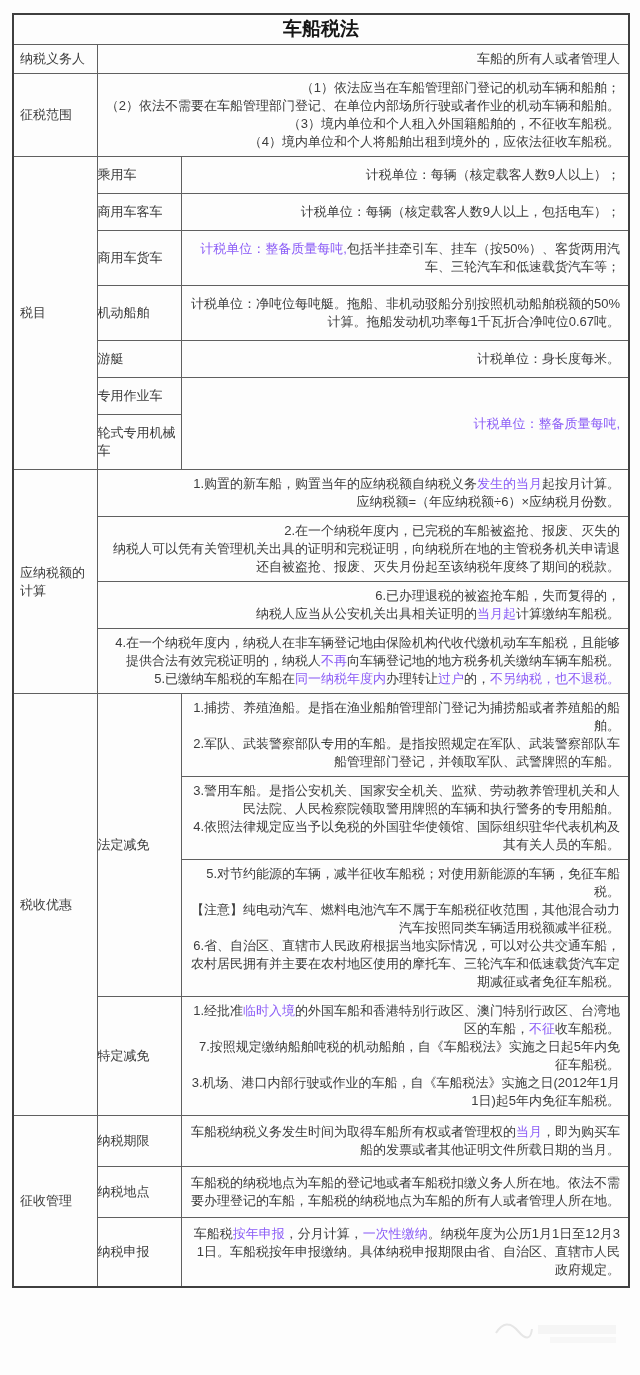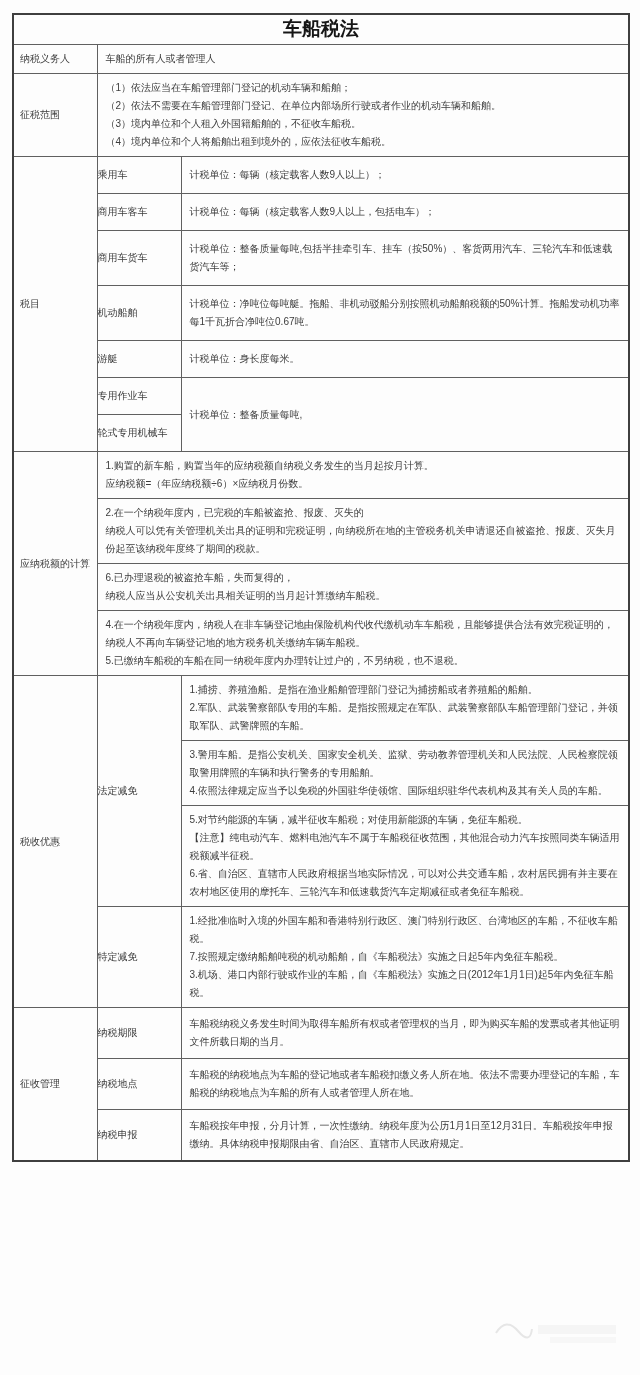--- a/index.html
+++ b/index.html
@@ -17,41 +17,41 @@
   }
   table.main {
     border-collapse: collapse;
     table-layout: fixed;
     width: 616px;
     margin: 13px 12px 14px 12px;
     border: 2px solid #3f3f3f;
   }
   td {
     border: 1px solid #606060;
-    font-size: 10px;
+    font-size: 13px;
     line-height: 18px;
     vertical-align: middle;
     word-break: break-all;
     overflow: hidden;
   }
   td.title-cell {
     text-align: center;
     font-weight: bold;
     font-size: 19px;
     line-height: 24px;
     color: #151515;
     padding: 2px 0 3px 0;
   }
   td.lab { padding: 4px 6px; }
   td.sub { padding: 8px 0; }
   td.ct  { padding: 5px 8px; }
   tr.ti > td.ct, tr.ti > td.sub { padding-top: 9px; padding-bottom: 9px; }
   tr.adm > td.ct, tr.adm > td.sub { padding-top: 7px; padding-bottom: 7px; }
-  .red { color: #404040; }
-  .para { display: block; }
+  .red { color: #8b5cf6; }
+  .para { display: block; text-align: right; }
   .watermark {
     position: absolute;
     right: 18px;
     bottom: 28px;
     opacity: 0.35;
     pointer-events: none;
   }
 </style>
 </head>
 <body>

